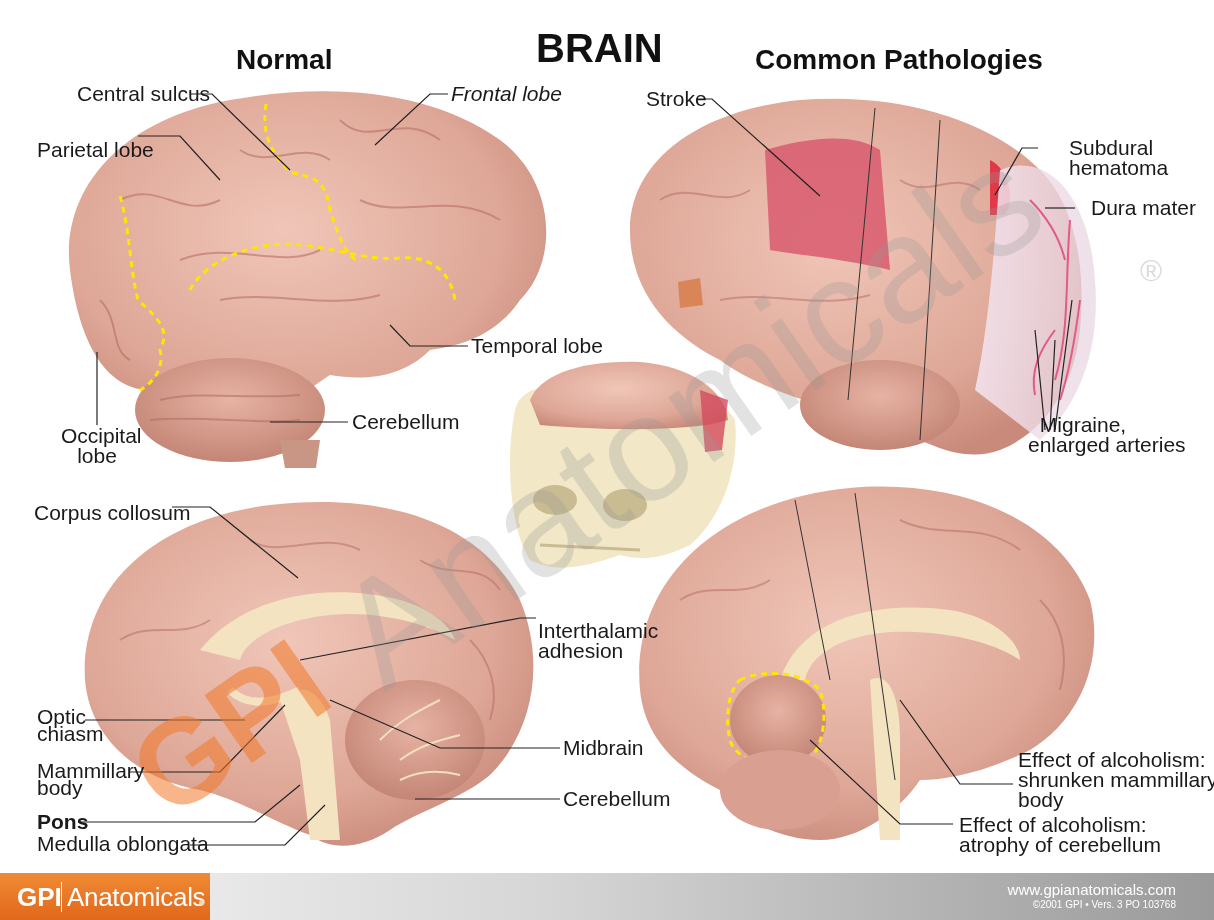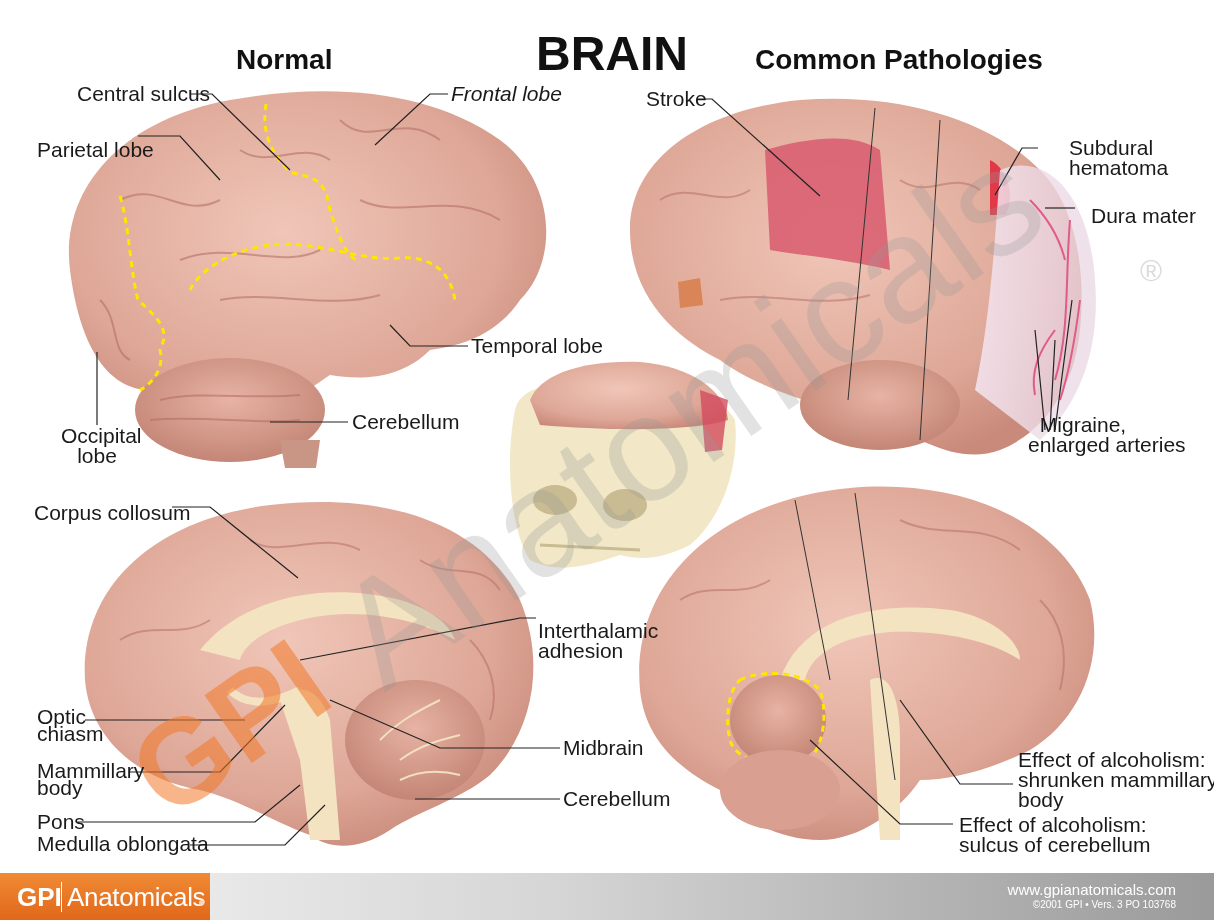--- a/index.html
+++ b/index.html
@@ -15,21 +15,21 @@
   .brand-name{position:absolute;left:67px;top:9px;font-size:26px;color:#fff;letter-spacing:-0.3px;}
   .brand-dot{position:absolute;left:199px;top:27px;width:5px;height:5px;border-radius:50%;background:#fbd3b0;}
   .footer-url{position:absolute;right:38px;top:8px;font-size:15px;color:#fff;}
   .footer-copy{position:absolute;right:38px;top:26px;font-size:10px;color:#fff;}
   .wm{position:absolute;font-size:150px;color:rgba(150,150,150,0.28);transform:rotate(-35deg);transform-origin:left top;white-space:nowrap;}
   .wm-gpi{position:absolute;font-size:120px;font-weight:bold;color:rgba(240,120,40,0.55);transform:rotate(-35deg);transform-origin:left top;}
 </style>
 </head>
 <body>
 
-<div class="abs title" style="left:536px;top:26px;font-size:48px;">BRAIN</div>
+<div class="abs title" style="left:536px;top:26px;font-size:40px;">BRAIN</div>
 <div class="abs title" style="left:236px;top:44px;font-size:28px;">Normal</div>
 <div class="abs title" style="left:755px;top:44px;font-size:28px;">Common Pathologies</div>
 
 <svg class="art" width="1214" height="873" viewBox="0 0 1214 873">
   <defs>
     <radialGradient id="gBrain" cx="45%" cy="40%" r="65%">
       <stop offset="0%" stop-color="#f0c6b8"></stop>
       <stop offset="70%" stop-color="#dea797"></stop>
       <stop offset="100%" stop-color="#c98a7b"></stop>
     </radialGradient>
@@ -171,52 +171,52 @@
 <div class="lbl" style="left:61px;top:426px;text-align:center;width:72px;">
   <div>Occipital</div>
   <div>lobe</div>
 </div>
 
 <div class="lbl" style="left:646px;top:89px;">Stroke</div>
 <div class="lbl" style="left:1069px;top:138px;">
   <div>Subdural</div>
   <div>hematoma</div>
 </div>
-<div class="lbl" style="left:1091px;top:206px;">Dura mater</div>
+<div class="lbl" style="left:1091px;top:198px;">Dura mater</div>
 <div class="lbl" style="left:1030px;top:415px;text-align:center;width:106px;">
   <div>Migraine,</div>
   <div style="margin-left:-2px;">enlarged arteries</div>
 </div>
 
 <div class="lbl" style="left:34px;top:497px;margin-top:6px;">Corpus collosum</div>
 <div class="lbl" style="left:538px;top:609px;margin-top:12px;">
   <div>Interthalamic</div>
   <div>adhesion</div>
 </div>
 <div class="lbl" style="left:37px;top:708px;line-height:17px;">
   <div>Optic</div>
   <div>chiasm</div>
 </div>
 <div class="lbl" style="left:37px;top:762px;line-height:17px;">
   <div>Mammillary</div>
   <div>body</div>
 </div>
 <div class="lbl" style="left:563px;top:738px;">Midbrain</div>
-<div class="lbl" style="left:37px;top:812px;">Pons</div>
+<div class="lbl" style="left:37px;top:812px;font-weight:bold;">Pons</div>
 <div class="lbl" style="left:563px;top:789px;">Cerebellum</div>
 <div class="lbl" style="left:37px;top:834px;">Medulla oblongata</div>
 
 <div class="lbl" style="left:1018px;top:750px;line-height:20px;">
   <div>Effect of alcoholism:</div>
   <div>shrunken mammillary</div>
   <div>body</div>
 </div>
 <div class="lbl" style="left:959px;top:815px;line-height:20px;">
   <div>Effect of alcoholism:</div>
-  <div>sulcus of cerebellum</div>
+  <div>atrophy of cerebellum</div>
 </div>
 
 <div class="footer">
   <div class="footer-brand">
     <span class="brand-gpi">GPI</span>
     <span class="brand-sep"></span>
     <span class="brand-name">Anatomicals</span>
     <span class="brand-dot"></span>
   </div>
   <div class="footer-url">www.gpianatomicals.com</div>

